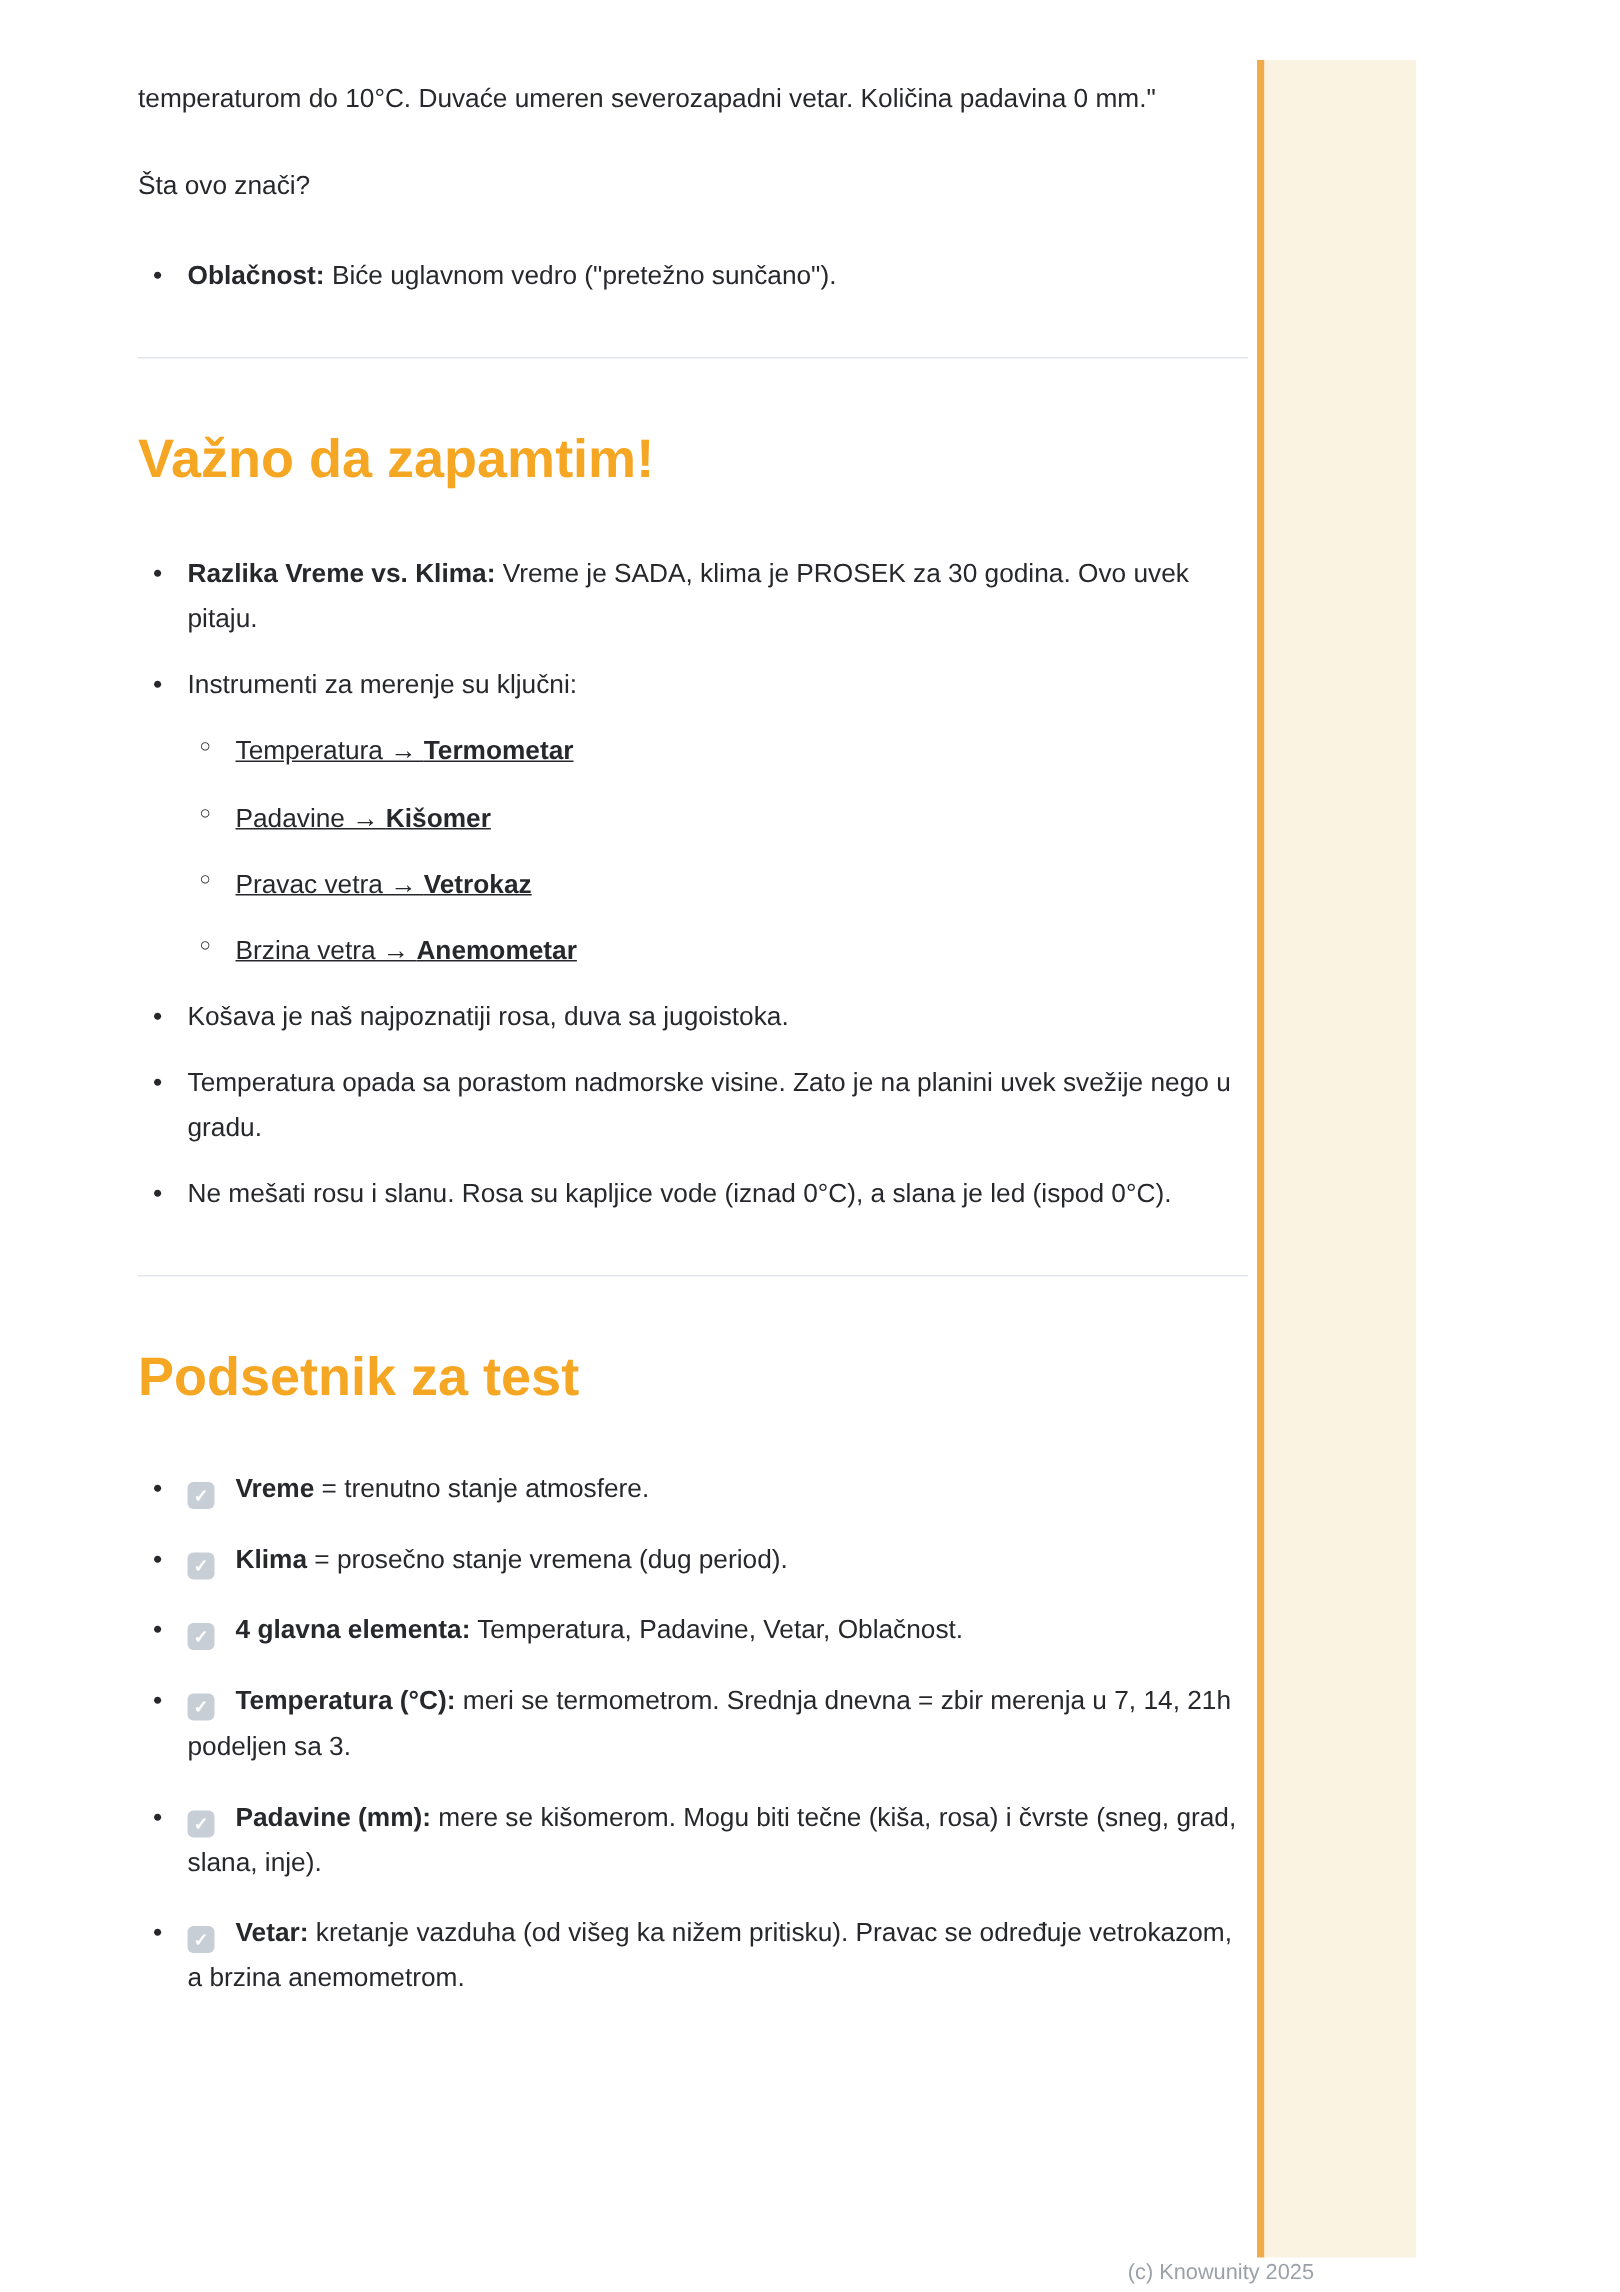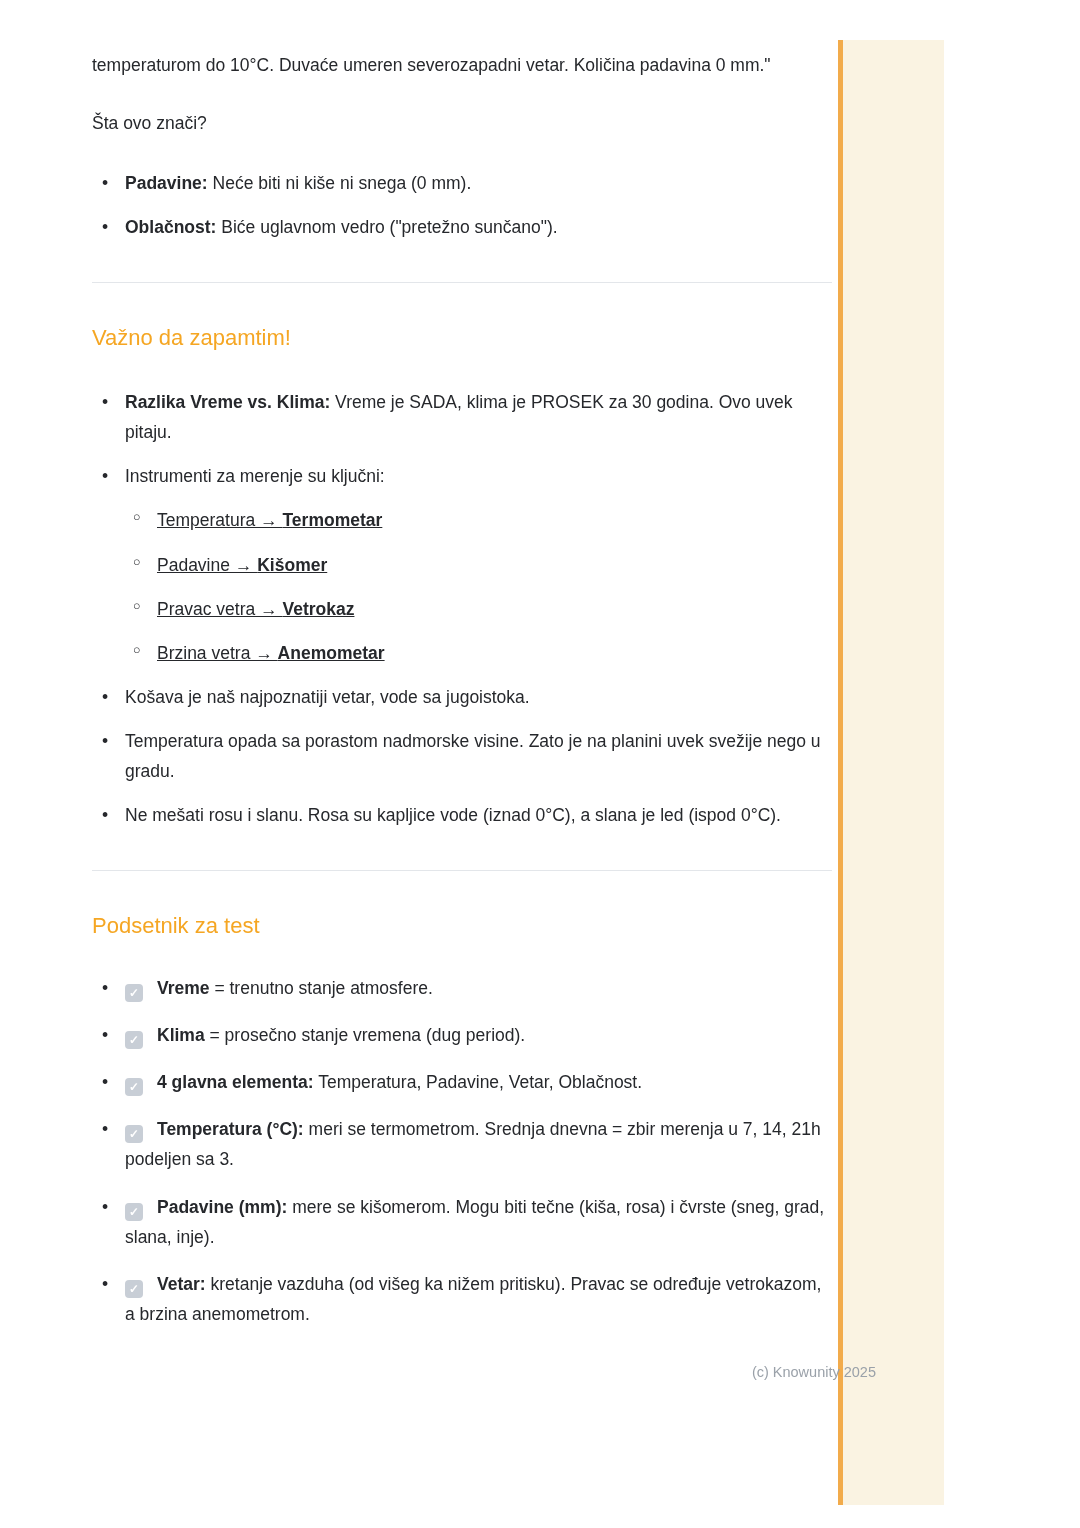--- a/index.html
+++ b/index.html
@@ -50,22 +50,22 @@
   .bullet-list > li::before { content: "•"; position: absolute; left: 10px; top: 0; color: #26282c; }
 
   .sub-list { margin: 14px 0 2px; text-decoration: underline; }
   .sub-list > li { position: relative; padding-left: 32px; margin-bottom: 14px; }
   .sub-list > li::before { content: "○"; position: absolute; left: 8px; top: 2px; font-size: 12.5px; color: #26282c; }
 
   .divider { border: none; border-top: 1px solid #e3e6ea; margin: 40px 0 36px; }
 
   .heading {
     color: var(--accent, #f5a623);
-    font-size: 22px;
-    font-weight: 400;
+    font-size: 36px;
+    font-weight: 700;
     margin: 34px 0 28px;
   }
 
   .check-list { margin: 28px 0 0; }
   .check-list > li { position: relative; padding-left: 33px; margin-bottom: 17px; }
   .check-list > li::before { content: "•"; position: absolute; left: 10px; top: 0; color: #26282c; }
   .checkbox {
     display: inline-flex;
     align-items: center;
     justify-content: center;
@@ -80,42 +80,39 @@
   .check-glyph {
     color: #ffffff;
     font-size: 12px;
     font-weight: 700;
     line-height: 1;
   }
 
   .footer {
     position: absolute;
     right: 68px;
-    top: 1364px;
+    top: 1507px;
     font-size: 14.5px;
     color: #9aa1a9;
     z-index: 2;
   }
 </style>
 </head>
 <body>
 
 <div class="page">
   <div class="side-line"></div>
   <div class="side-strip"></div>
 
   <div class="content">
 
     <p class="para">temperaturom do 10°C. Duvaće umeren severozapadni vetar. Količina padavina 0 mm."</p>
     <p class="para question">Šta ovo znači?</p>
 
     <ul class="bullet-list">
-      <li>
-        <strong>Padavine:</strong><span> Neće biti ni kiše ni snega (0 mm).</span>
-      </li>
       <li>
         <strong>Oblačnost:</strong><span> Biće uglavnom vedro ("pretežno sunčano").</span>
       </li>
     </ul>
 
     <hr class="divider">
 
     <h2 class="heading">Važno da zapamtim!</h2>
 
     <ul class="bullet-list">
@@ -133,21 +130,21 @@
           </li>
           <li>
             <span>Pravac vetra → </span><strong>Vetrokaz</strong>
           </li>
           <li>
             <span>Brzina vetra → </span><strong>Anemometar</strong>
           </li>
         </ul>
       </li>
       <li>
-        <span>Košava je naš najpoznatiji vetar, vode sa jugoistoka.</span>
+        <span>Košava je naš najpoznatiji rosa, duva sa jugoistoka.</span>
       </li>
       <li>
         <span>Temperatura opada sa porastom nadmorske visine. Zato je na planini uvek svežije nego u gradu.</span>
       </li>
       <li>
         <span>Ne mešati rosu i slanu. Rosa su kapljice vode (iznad 0°C), a slana je led (ispod 0°C).</span>
       </li>
     </ul>
 
     <hr class="divider">

